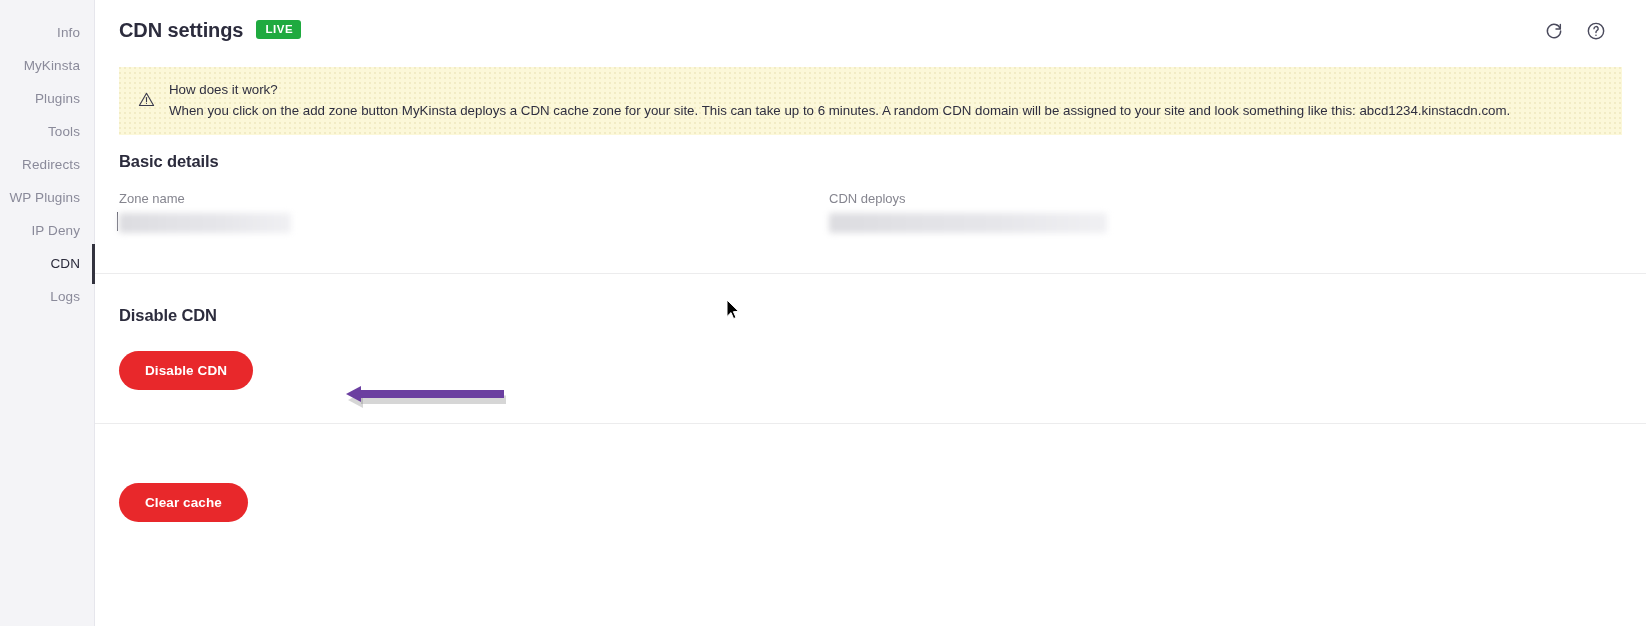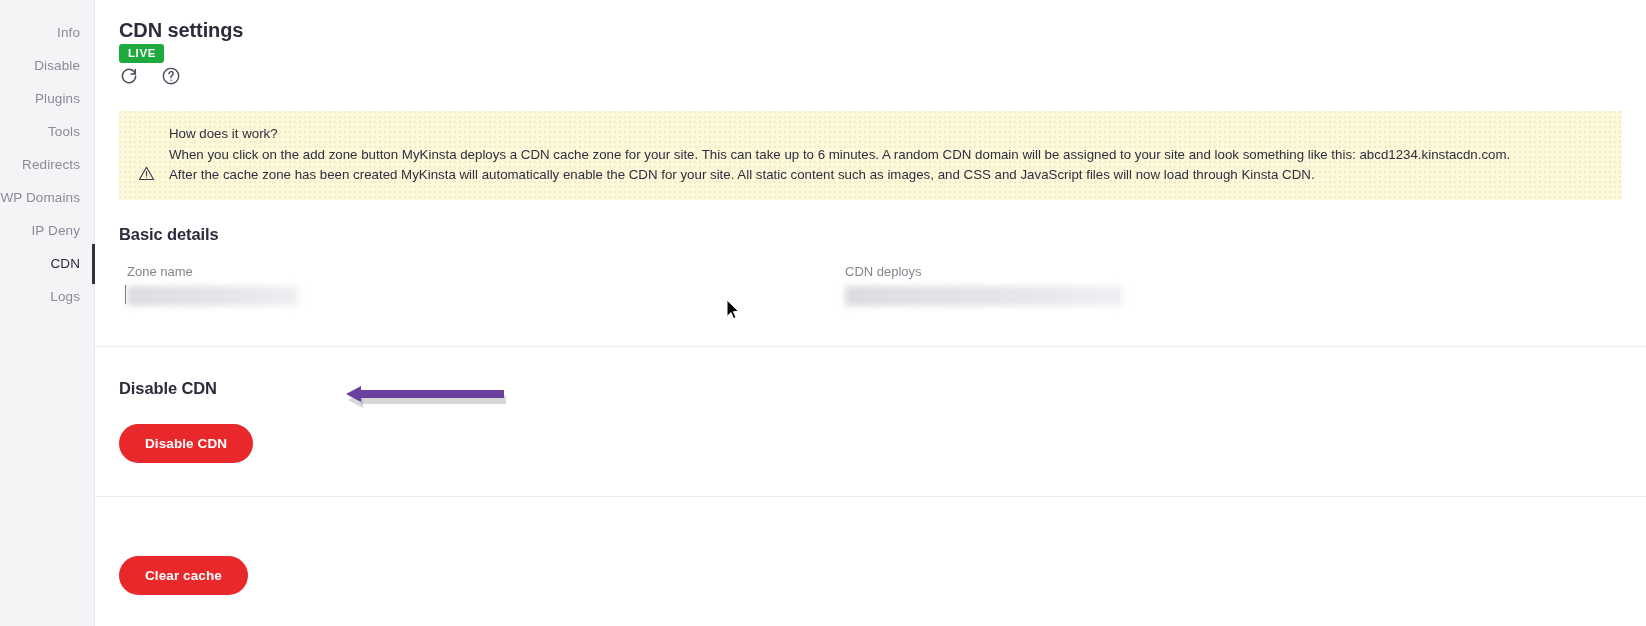--- a/index.html
+++ b/index.html
@@ -59,30 +59,30 @@
     min-width: 0;
     position: relative;
     background: #fff;
     overflow: hidden;
   }
 
   .header-row {
     display: flex;
     align-items: flex-start;
     padding: 18px 32px 0 24px;
-    flex-direction: column;
   }
   .page-title {
     font-size: 20px;
     font-weight: bold;
     color: #2c2c3d;
     letter-spacing: -0.1px;
     line-height: 24px;
   }
   .live-badge {
+    margin-left: 13px;
     margin-top: 2px;
     background: #1faa3f;
     color: #ffffff;
     font-size: 11.5px;
     font-weight: bold;
     letter-spacing: 0.6px;
     padding: 3px 8px 3px 9px;
     border-radius: 3px;
     line-height: 13px;
     display: inline-block;
@@ -104,21 +104,21 @@
 
   
   .notice {
     margin: 25px 24px 0 24px;
     background: #fcf8d9;
     background-image:
       radial-gradient(circle at 1px 1px, rgba(200,190,120,0.45) 0.6px, transparent 0.8px);
     background-size: 5px 5px;
     padding: 13px 16px 14px 19px;
     display: flex;
-    align-items: flex-end;
+    align-items: center;
   }
   .warn-icon {
     width: 17px; height: 17px;
     flex: 0 0 17px;
     margin-top: 2px;
     margin-right: 14px;
     color: #3b3b4d;
   }
   .notice-body {
     font-size: 13.3px;
@@ -140,21 +140,21 @@
   .hr {
     border: 0;
     border-top: 1px solid #ececed;
     margin: 0;
   }
 
   .fields {
     display: flex;
     margin-top: 20px;
   }
-  .field { width: 710px; margin-left: 8px; }
+  .field { width: 710px; }
   .field-label {
     font-size: 13px;
     color: #85858f;
     margin-bottom: 7px;
   }
   .blurred-value {
     height: 20px;
     border-radius: 2px;
     background: linear-gradient(90deg,#dcdce0 0%,#e2e2e6 30%,#e6e6ea 60%,#f0f0f3 100%);
     filter: blur(3px);
@@ -206,33 +206,33 @@
 </head>
 <body>
 
 <div id="app">
 
   <nav class="sidebar">
     <div class="side-item">
       <span>Info</span>
     </div>
     <div class="side-item">
-      <span>Disable</span>
+      <span>MyKinsta</span>
     </div>
     <div class="side-item">
       <span>Plugins</span>
     </div>
     <div class="side-item">
       <span>Tools</span>
     </div>
     <div class="side-item">
       <span>Redirects</span>
     </div>
     <div class="side-item">
-      <span>WP Domains</span>
+      <span>WP Plugins</span>
     </div>
     <div class="side-item">
       <span>IP Deny</span>
     </div>
     <div class="side-item active">
       <span>CDN</span>
     </div>
     <div class="side-item">
       <span>Logs</span>
     </div>
@@ -265,25 +265,24 @@
       <span>
         <svg class="warn-icon" viewBox="0 0 24 24" fill="none" stroke="currentColor" stroke-width="1.6" stroke-linecap="round" stroke-linejoin="round">
           <path d="M12 3.2 22 20.4H2z"></path>
           <line x1="12" y1="9.3" x2="12" y2="15"></line>
           <circle cx="12" cy="17.7" r="0.8" fill="currentColor" stroke="none"></circle>
         </svg>
       </span>
       <div class="notice-body">
         <span class="nline">How does it work?</span>
         <span class="nline">When you click on the add zone button MyKinsta deploys a CDN cache zone for your site. This can take up to 6 minutes. A random CDN domain will be assigned to your site and look something like this: abcd1234.kinstacdn.com.</span>
-        <span class="nline">After the cache zone has been created MyKinsta will automatically enable the CDN for your site. All static content such as images, and CSS and JavaScript files will now load through Kinsta CDN.</span>
       </div>
     </div>
 
-    <div class="section" style="padding-top:25px;">
+    <div class="section" style="padding-top:17px;">
       <div class="sec-title">Basic details</div>
       <div class="fields">
         <div class="field">
           <div class="field-label">Zone name</div>
           <div class="field-value-wrap">
             <span class="caret"></span>
             <div class="blurred-value w1"></div>
           </div>
         </div>
         <div class="field">

